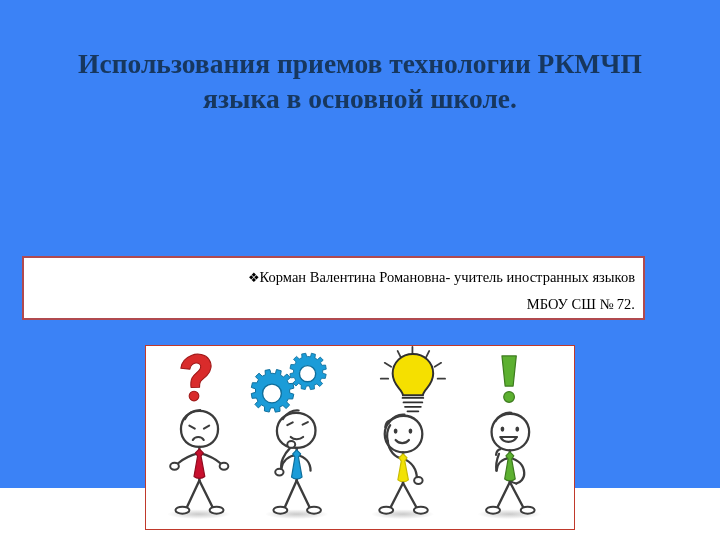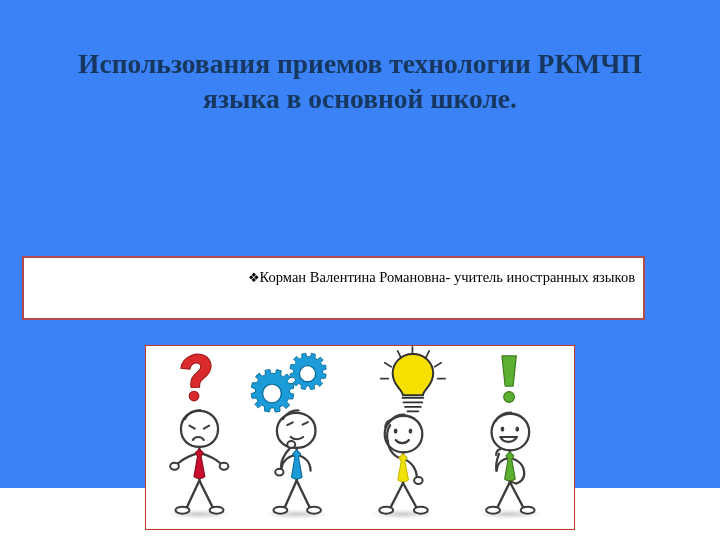--- a/index.html
+++ b/index.html
@@ -94,20 +94,21 @@
 
   <div class="title-block">
     <span class="title-line">Использования приемов технологии РКМЧП</span>
     <span class="title-line">языка в основной школе.</span>
   </div>
 
   <div class="author-box">
     <div class="author-line">
       <span class="bullet-glyph">❖</span><span>Корман Валентина Романовна- учитель иностранных языков</span>
     </div>
+    <div class="author-line">МБОУ  СШ № 72.</div>
   </div>
 
   <div class="illus-frame">
     <svg viewBox="0 0 430 185" xmlns="http://www.w3.org/2000/svg">
       <defs>
         <radialGradient id="shadowGrad" cx="50%" cy="50%" r="50%">
           <stop offset="0%" stop-color="#b9b9b9" stop-opacity="0.75"></stop>
           <stop offset="100%" stop-color="#b9b9b9" stop-opacity="0"></stop>
         </radialGradient>
       </defs>

